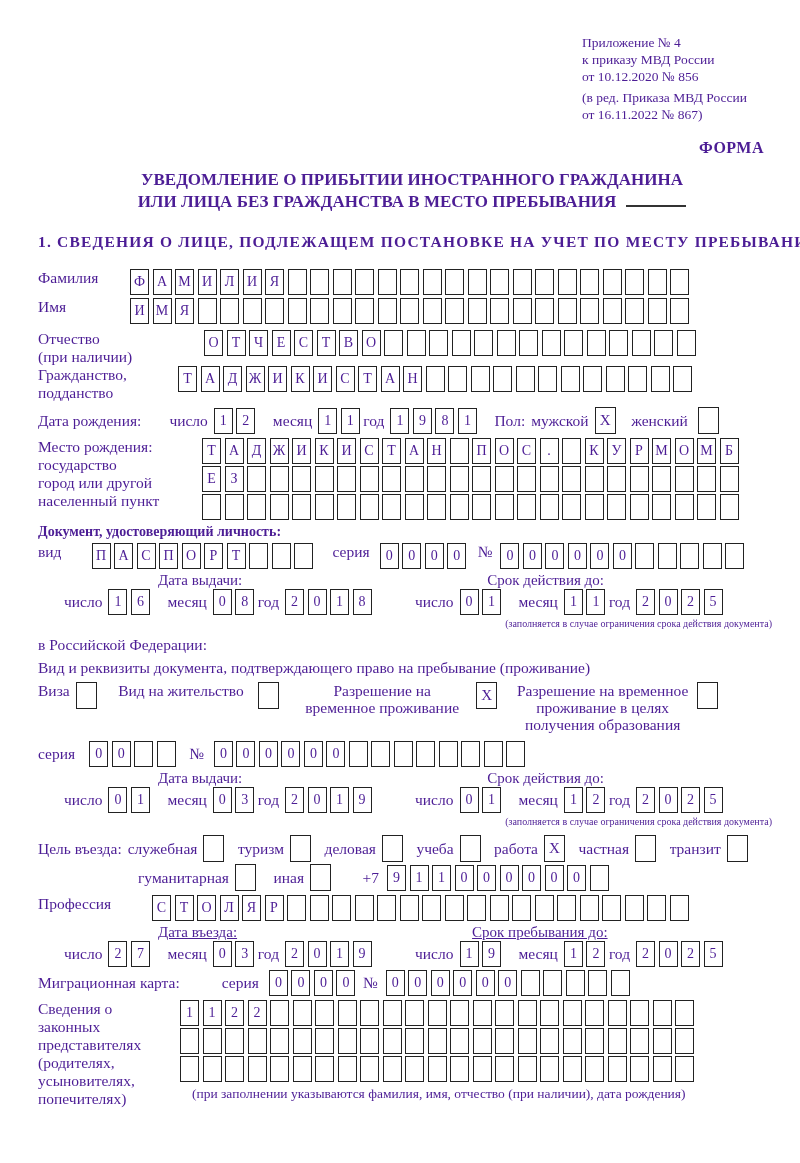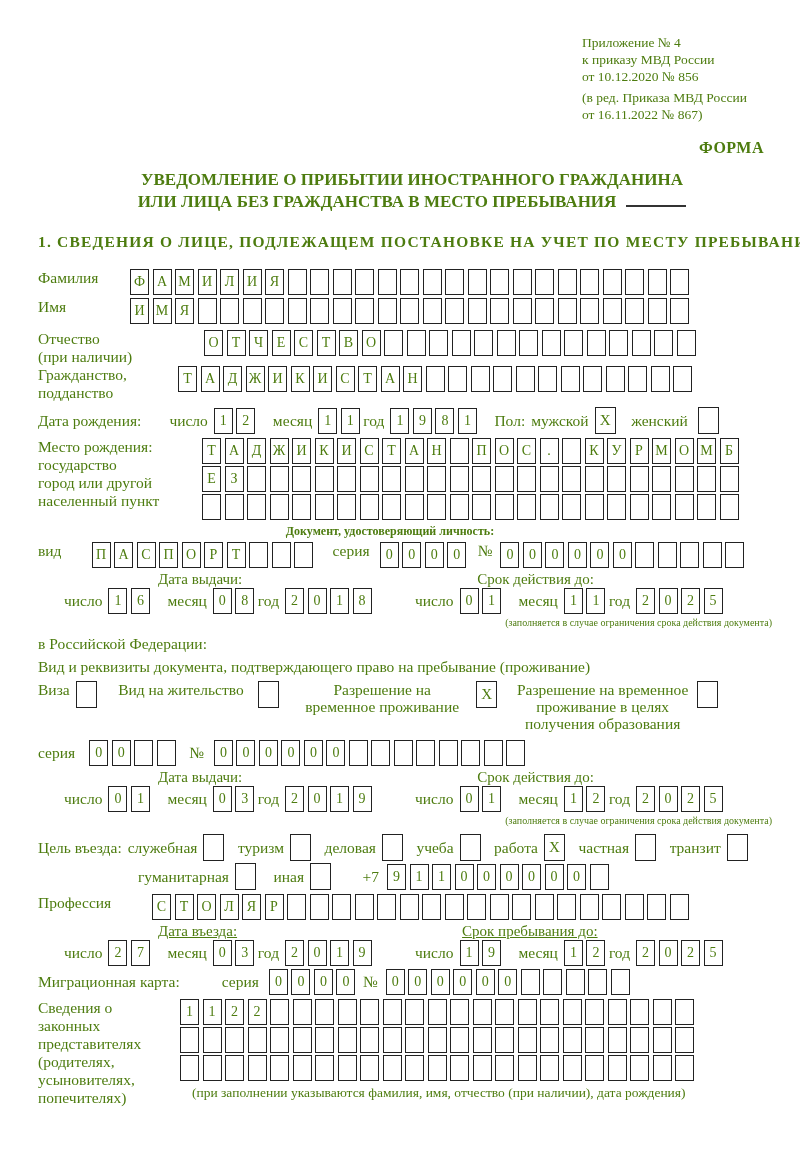--- a/index.html
+++ b/index.html
@@ -1,18 +1,18 @@
 <!DOCTYPE html>
 <html><head>
 <meta charset="utf-8">
 <style>
   html,body{margin:0;padding:0;background:#fff;}
   .page{
     position:relative;width:800px;height:1163px;overflow:hidden;box-sizing:border-box;
-    padding:34px 28px 0 38px;background:#fff;color:#4d7c0f;
+    padding:34px 28px 0 38px;background:#fff;color:#4c1d95;
     font-family:"Liberation Serif","DejaVu Serif",serif;font-size:15.5px;
   }
   
   .hdr{width:190px;margin-left:auto;font-size:13.5px;line-height:17px;}
   .hdr .rev{margin-top:4px;}
   .forma{margin-top:16px;font-weight:bold;font-size:16px;text-align:right;padding-right:8px;letter-spacing:.5px;}
   
   .title{margin-top:12px;text-align:center;font-weight:bold;font-size:17px;line-height:22px;padding-left:14px;}
   .blank{display:inline-block;width:60px;border-bottom:2px solid #333;height:14px;margin-left:10px;}
   .sec-h{margin-top:20px;font-weight:bold;font-size:15.5px;letter-spacing:1.2px;white-space:nowrap;}
@@ -25,25 +25,25 @@
     margin-right:3.5px;text-align:center;font-size:14px;line-height:24px;background:#fff;
   }
   .chk{width:19px;height:25px;line-height:25px;font-size:15px;flex-shrink:0;}
   .w-name{width:92px;}
   .w-pat{width:166px;}
   .w-cit{width:140px;}
   .w-birth{width:164px;}
   .w-prof{width:114px;}
   .w-reps{width:142px;}
   .stack .cells{margin-bottom:2px;display:flex;}
-  .doc-head{margin-top:2px;text-align:center;font-weight:bold;font-size:12px;padding-right:30px;}
+  .doc-head{margin-top:2px;text-align:left;font-weight:bold;font-size:14px;padding-right:30px;}
   .dg{display:inline-flex;align-items:center;white-space:nowrap;}
   .dg .dlab{margin-right:6px;}
   .dg .gap{width:14px;}
-  .heads{display:flex;font-size:15px;}
+  .heads{display:flex;font-size:15px;gap:10px;}
   .note{font-size:10px;text-align:right;line-height:15px;margin-top:1px;}
   .intro{line-height:18px;}
   .opt{display:flex;align-items:flex-start;}
   .opt-text{text-align:center;line-height:17px;}
   .purpose-lbl{margin-right:6px;white-space:nowrap;}
   .reps-note{font-size:13.5px;margin-top:4px;text-align:center;}
 </style>
 </head>
 <body>
 

